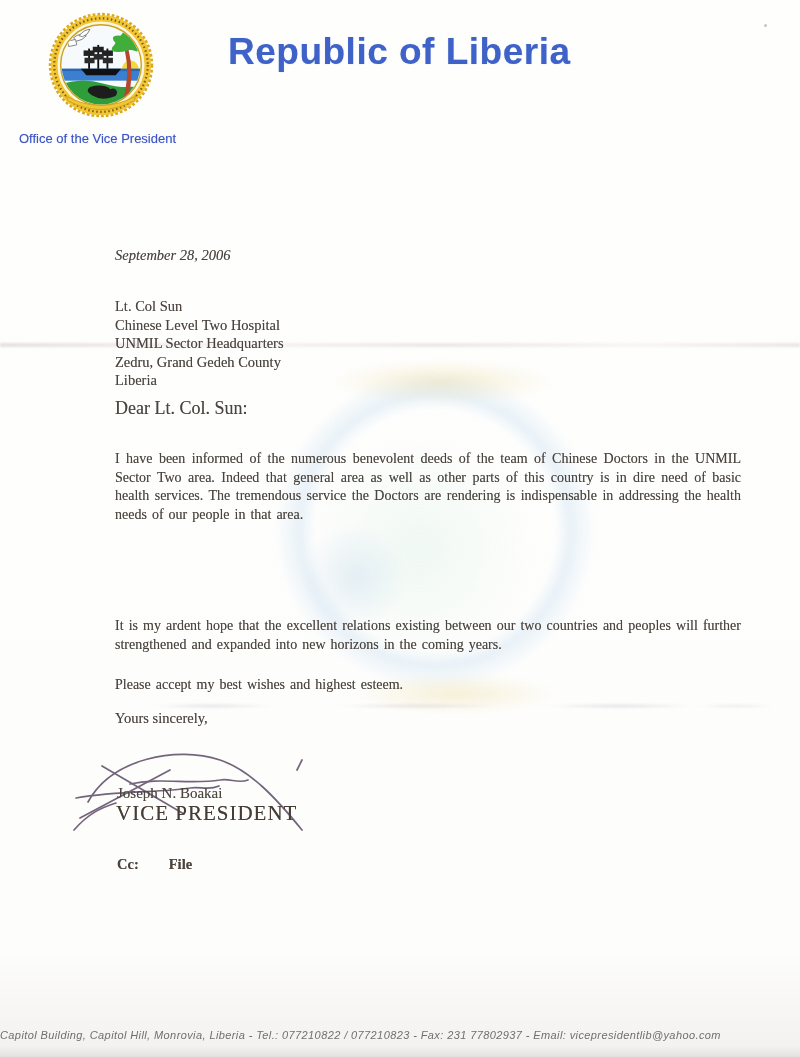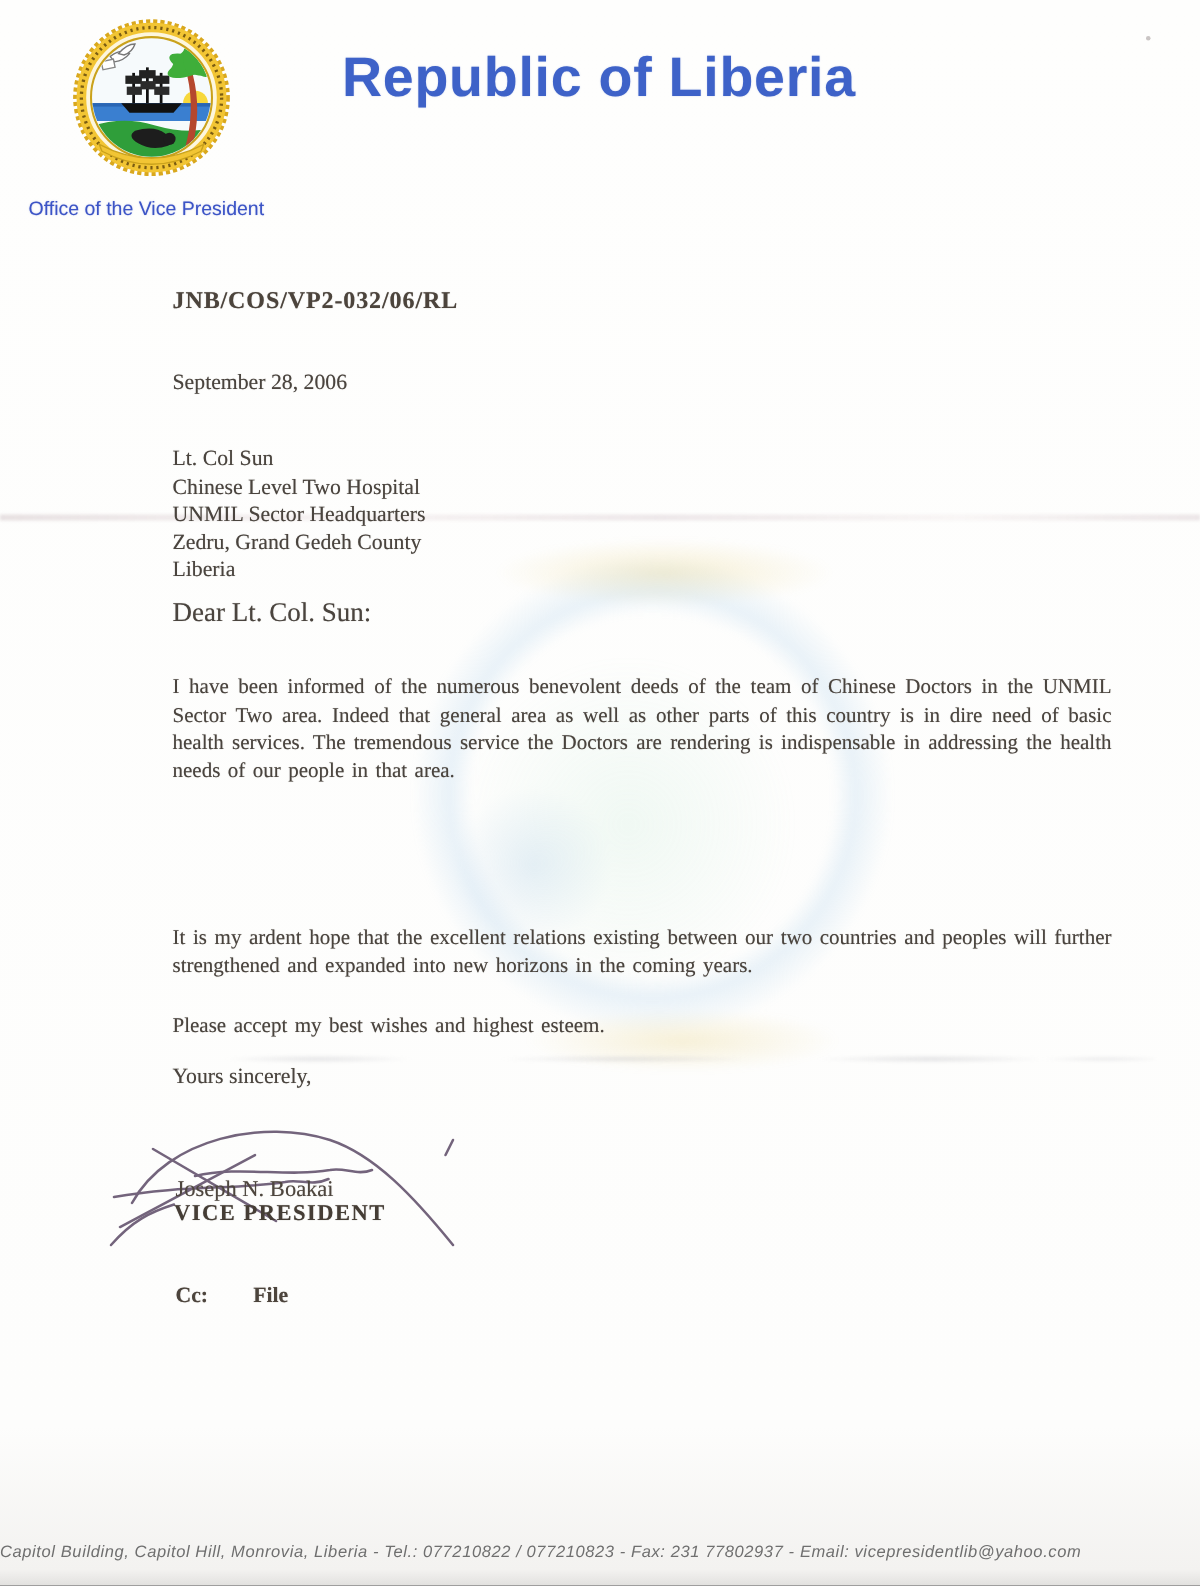--- a/index.html
+++ b/index.html
@@ -56,36 +56,36 @@
       radial-gradient(circle 70px at 30% 62%, rgba(120,170,225,0.16), transparent 75%);
     filter: blur(2px);
     pointer-events: none;
   }
   
   .ref-line {
     position: absolute; left: 115px; top: 192px;
     font-weight: bold; font-size: 16px; letter-spacing: 0.6px;
     color: #4c443c; text-shadow: 0 0 0.6px rgba(76,68,60,0.55);
   }
-  .date-line { position: absolute; left: 115px; top: 247px; font-size: 14.5px; text-shadow: 0 0 0.5px rgba(74,68,62,0.5); }
+  .date-line { position: absolute; left: 115px; top: 247px; font-size: 14.5px; text-shadow: 0 0 0.5px rgba(74,68,62,0.5); font-style: italic; }
   .address-block { position: absolute; left: 115px; top: 297px; font-size: 14.5px; line-height: 18.6px; text-shadow: 0 0 0.5px rgba(74,68,62,0.5); }
   .salutation { position: absolute; left: 115px; top: 398px; font-size: 18px; text-shadow: 0 0 0.5px rgba(74,68,62,0.5); }
   .para {
     position: absolute; left: 115px; width: 626px;
     font-size: 14px; line-height: 18.5px; text-align: justify;
     word-spacing: 1.5px; text-shadow: 0 0 0.5px rgba(74,68,62,0.5);
   }
   .para-1 { top: 450px; }
   .para-2 { top: 543px; }
   .para-3 { top: 617px; }
   .para-4 { top: 676px; text-align: left; }
   .closing { position: absolute; left: 115px; top: 710px; font-size: 14.5px; text-shadow: 0 0 0.5px rgba(74,68,62,0.5); }
   .signature-svg { position: absolute; left: 72px; top: 740px; width: 252px; height: 96px; }
   .signer-name { position: absolute; left: 117px; top: 785px; font-size: 15px; color: #4e463e; text-shadow: 0 0 0.5px rgba(74,68,62,0.5); }
-  .signer-title { position: absolute; left: 116px; top: 801px; font-size: 15px; font-weight: bold; letter-spacing: 1px; color: #453d35; text-shadow: 0 0 0.6px rgba(69,61,53,0.6); }
+  .signer-title { position: absolute; left: 116px; top: 801px; font-size: 21px; font-weight: normal; letter-spacing: 1px; color: #453d35; text-shadow: 0 0 0.6px rgba(69,61,53,0.6); }
   .cc-line { position: absolute; left: 117px; top: 856px; font-size: 14.5px; font-weight: bold; color: #4c443c; text-shadow: 0 0 0.6px rgba(76,68,60,0.55); font-family: Liberation Serif, serif; }
   .cc-value { display: inline-block; margin-left: 30px; }
   
   .page-footer {
     position: absolute; left: 0; top: 1029px; width: 800px;
     font-family: "Liberation Sans", sans-serif;
     font-style: italic; font-size: 11px; letter-spacing: 0.4px;
     color: #6f6f6f; filter: blur(0.3px);
   }
   .speck { position: absolute; left: 764px; top: 24px; width: 3px; height: 3px; background: rgba(150,140,140,0.5); border-radius: 50%; }
@@ -149,21 +149,20 @@
         <rect x="24" y="33" width="9" height="6" fill="#fff" stroke="#888" stroke-width="1" transform="rotate(-12 28 36)"></rect>
       </g>
     </g>
 
     <path d="M 22 94 Q 60 114 98 94 L 96 99 Q 60 118 24 99 Z" fill="#f2c534" stroke="#caa21c" stroke-width="1"></path>
   </svg>
 
   <div class="page-title">Republic of Liberia</div>
   <div class="office-line">Office of the Vice President</div>
 
-  <div class="ref-line">JNB/COS/VP2-032/06/RL</div>
   <div class="date-line">September 28, 2006</div>
 
   <div class="address-block">
     <div>Lt. Col Sun</div>
     <div>Chinese Level Two Hospital</div>
     <div>UNMIL Sector Headquarters</div>
     <div>Zedru, Grand Gedeh County</div>
     <div>Liberia</div>
   </div>
 

